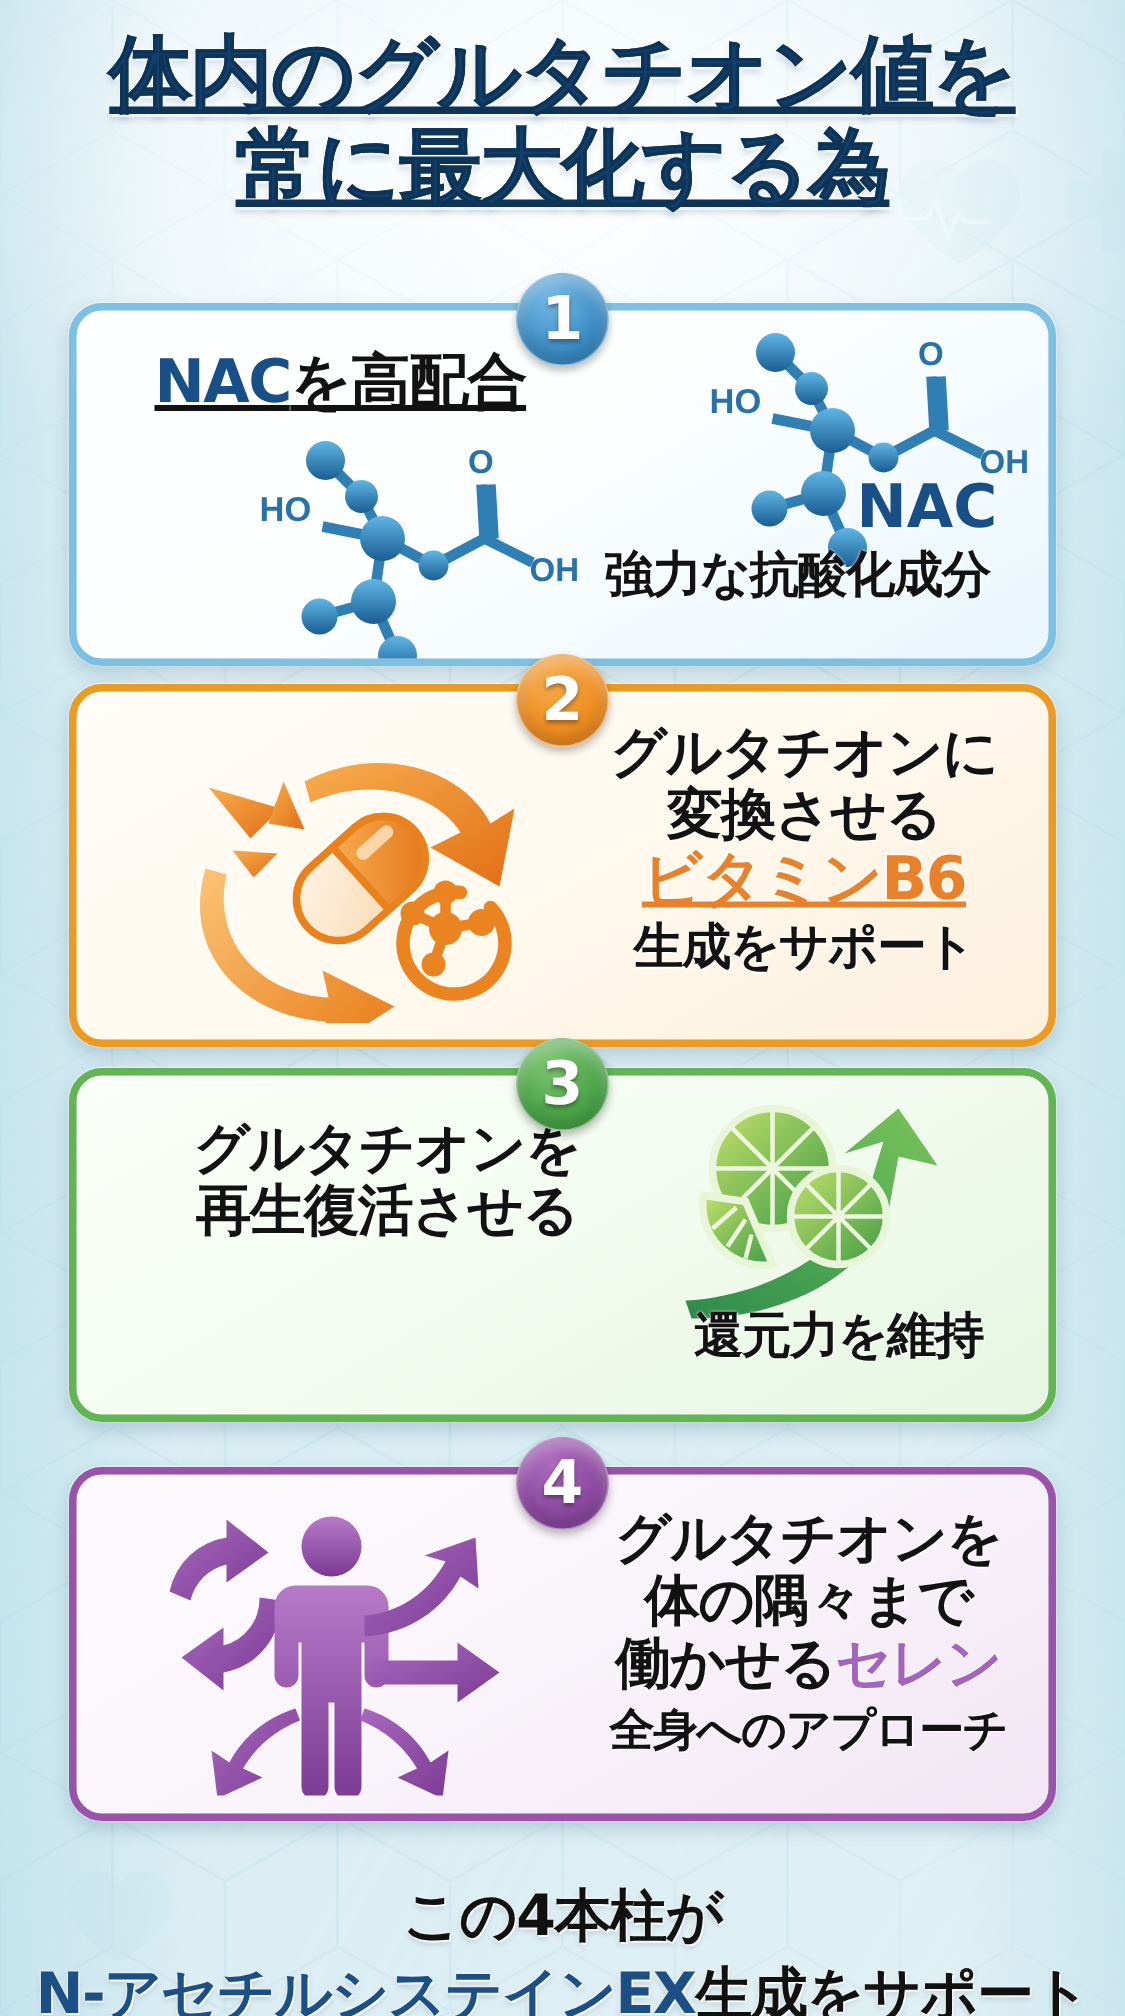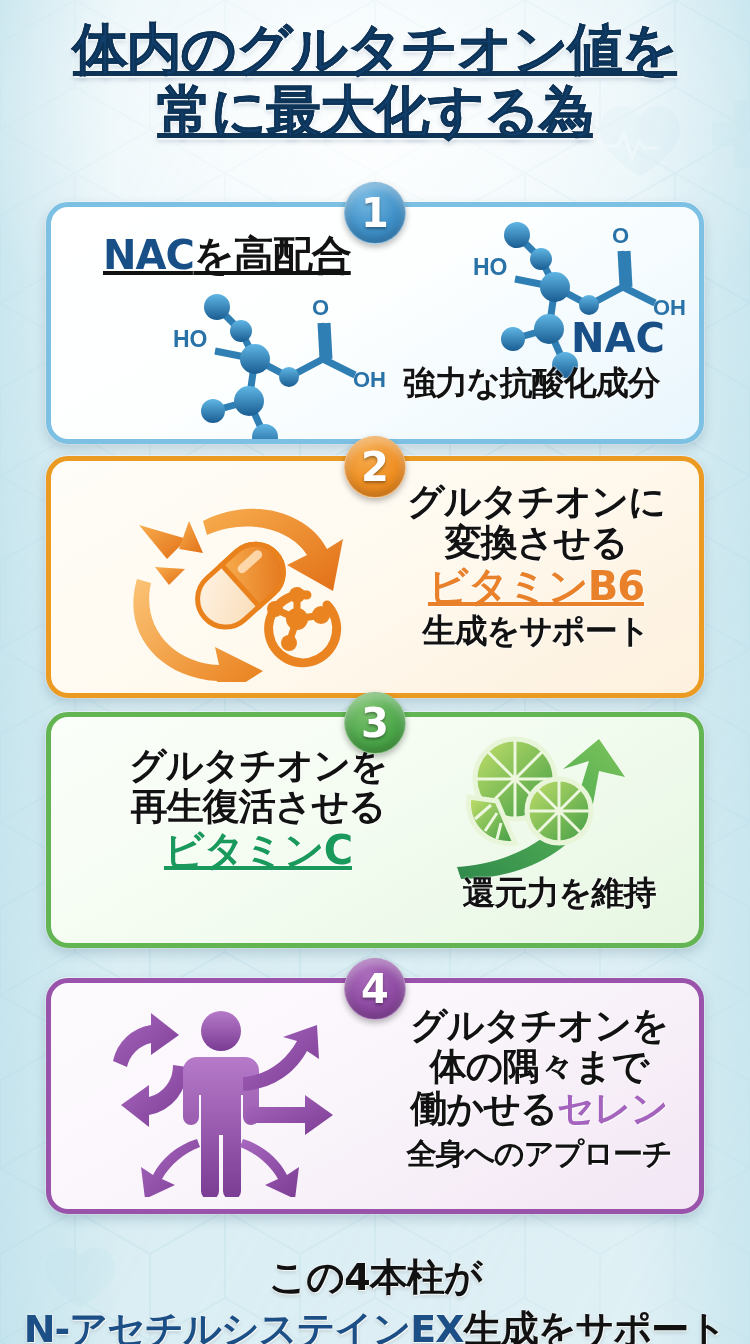--- a/index.html
+++ b/index.html
@@ -116,21 +116,21 @@
   .c1-mol-b{ position:absolute; left:418px; top:12px; }
   .c1-nac{ position:absolute; left:520px; top:108px; font-size:40px; font-weight:700; color:#174f86;
            text-shadow:0 0 2px rgba(255,255,255,.9); }
   .c1-cap{ position:absolute; left:352px; top:158px; }
 
   .c2-icon{ position:absolute; left:60px; top:26px; }
   .c2-text{ position:absolute; left:330px; top:20px; text-align:center; width:310px; }
 
   .c3-text{ position:absolute; left:42px; top:28px; width:330px; text-align:center; }
   .c3-icon{ position:absolute; left:388px; top:16px; }
-  .c3-cap{ position:absolute; left:388px; top:158px; width:240px; text-align:center; }
+  .c3-cap{ position:absolute; left:388px; top:158px; width:240px; text-align:center;font-family:Liberation Mono, monospace; }
 
   .c4-icon{ position:absolute; left:50px; top:22px; }
   .c4-text{ position:absolute; left:332px; top:22px; width:312px; text-align:center; }
 
   
   .footer{
     position:absolute; left:0; right:0; top:1251px;
     text-align:center; z-index:6;
   }
   .footer .fl{
@@ -317,21 +317,20 @@
         <span class="jp sub" style="margin-top:4px">生成をサポート</span>
       </div>
     </div>
   </div>
 
   <div class="card card3">
     <div class="inner">
       <div class="c3-text txtcol">
         <span class="jp mid">グルタチオンを</span>
         <span class="jp mid">再生復活させる</span>
-        <span class="jp big c-green">ビタミンC</span>
       </div>
 
       <svg class="c3-icon" width="230" height="150" viewBox="0 0 230 150">
         <defs>
           <linearGradient id="limeg" x1="0" y1="0" x2="1" y2="1">
             <stop offset="0%" stop-color="#c4e06a"></stop>
               <stop offset="100%" stop-color="#3f9c46"></stop>
           </linearGradient>
           <linearGradient id="arrg" x1="0" y1="1" x2="1" y2="0">
             <stop offset="0%" stop-color="#2f8a4c"></stop>

